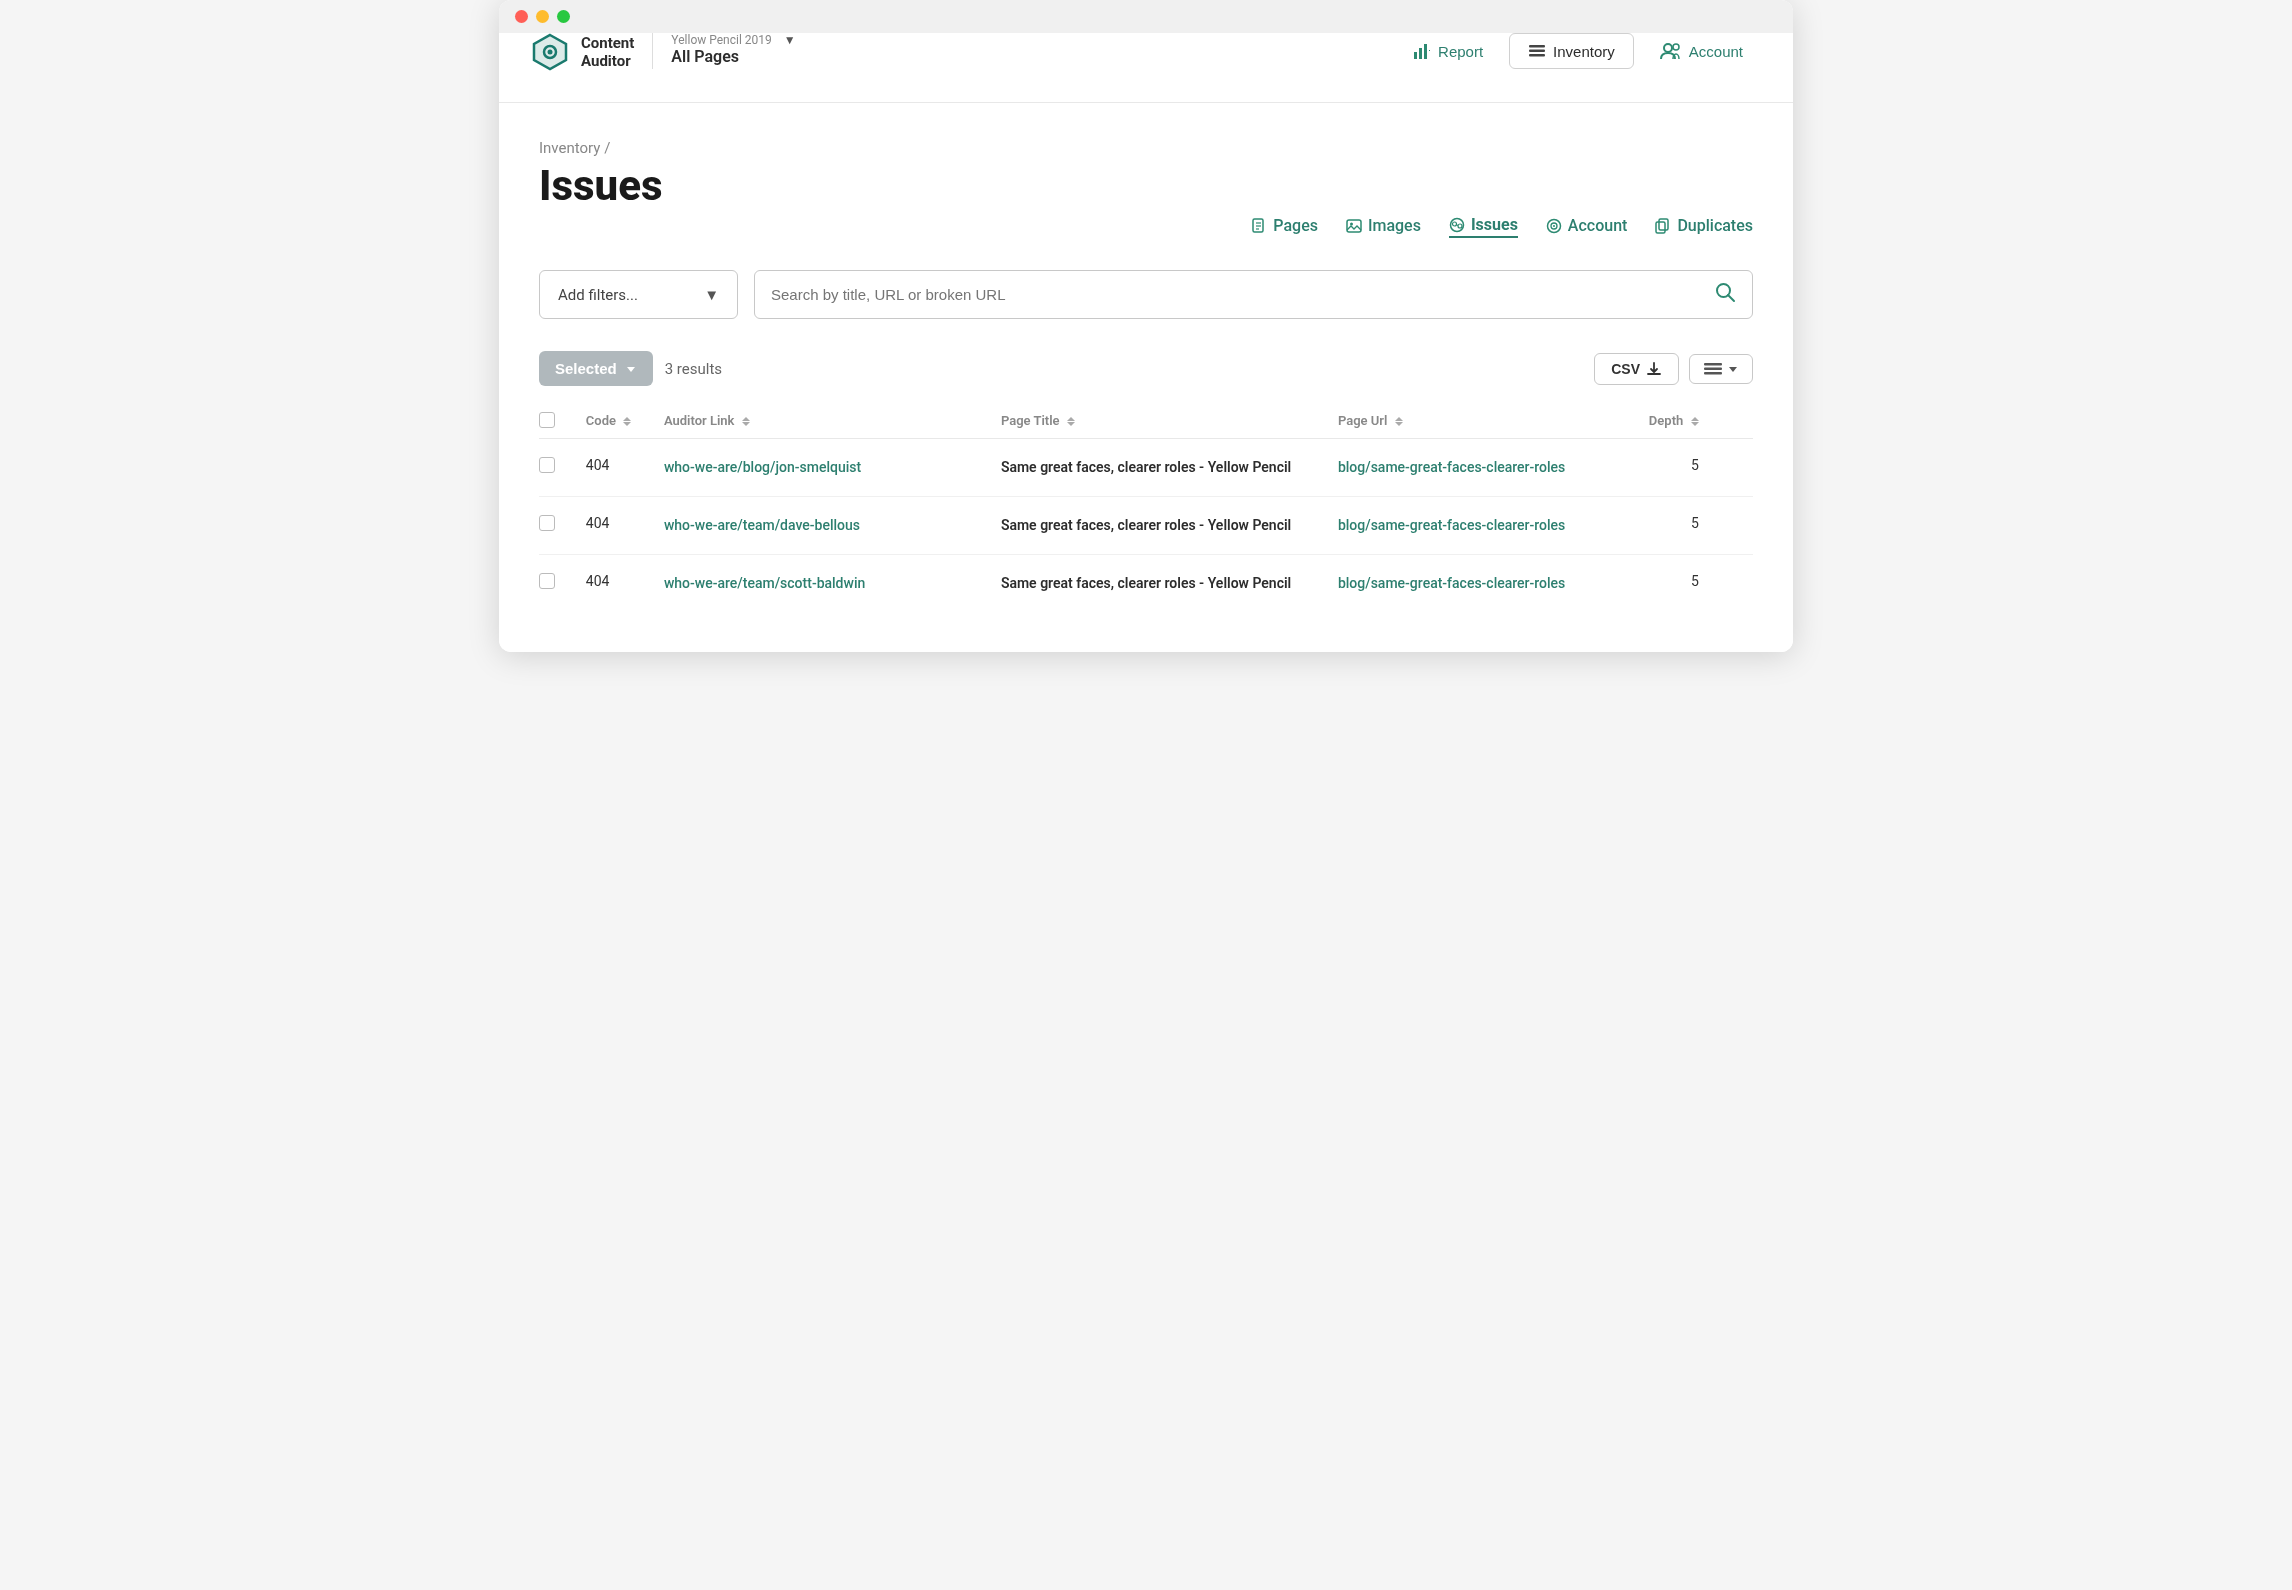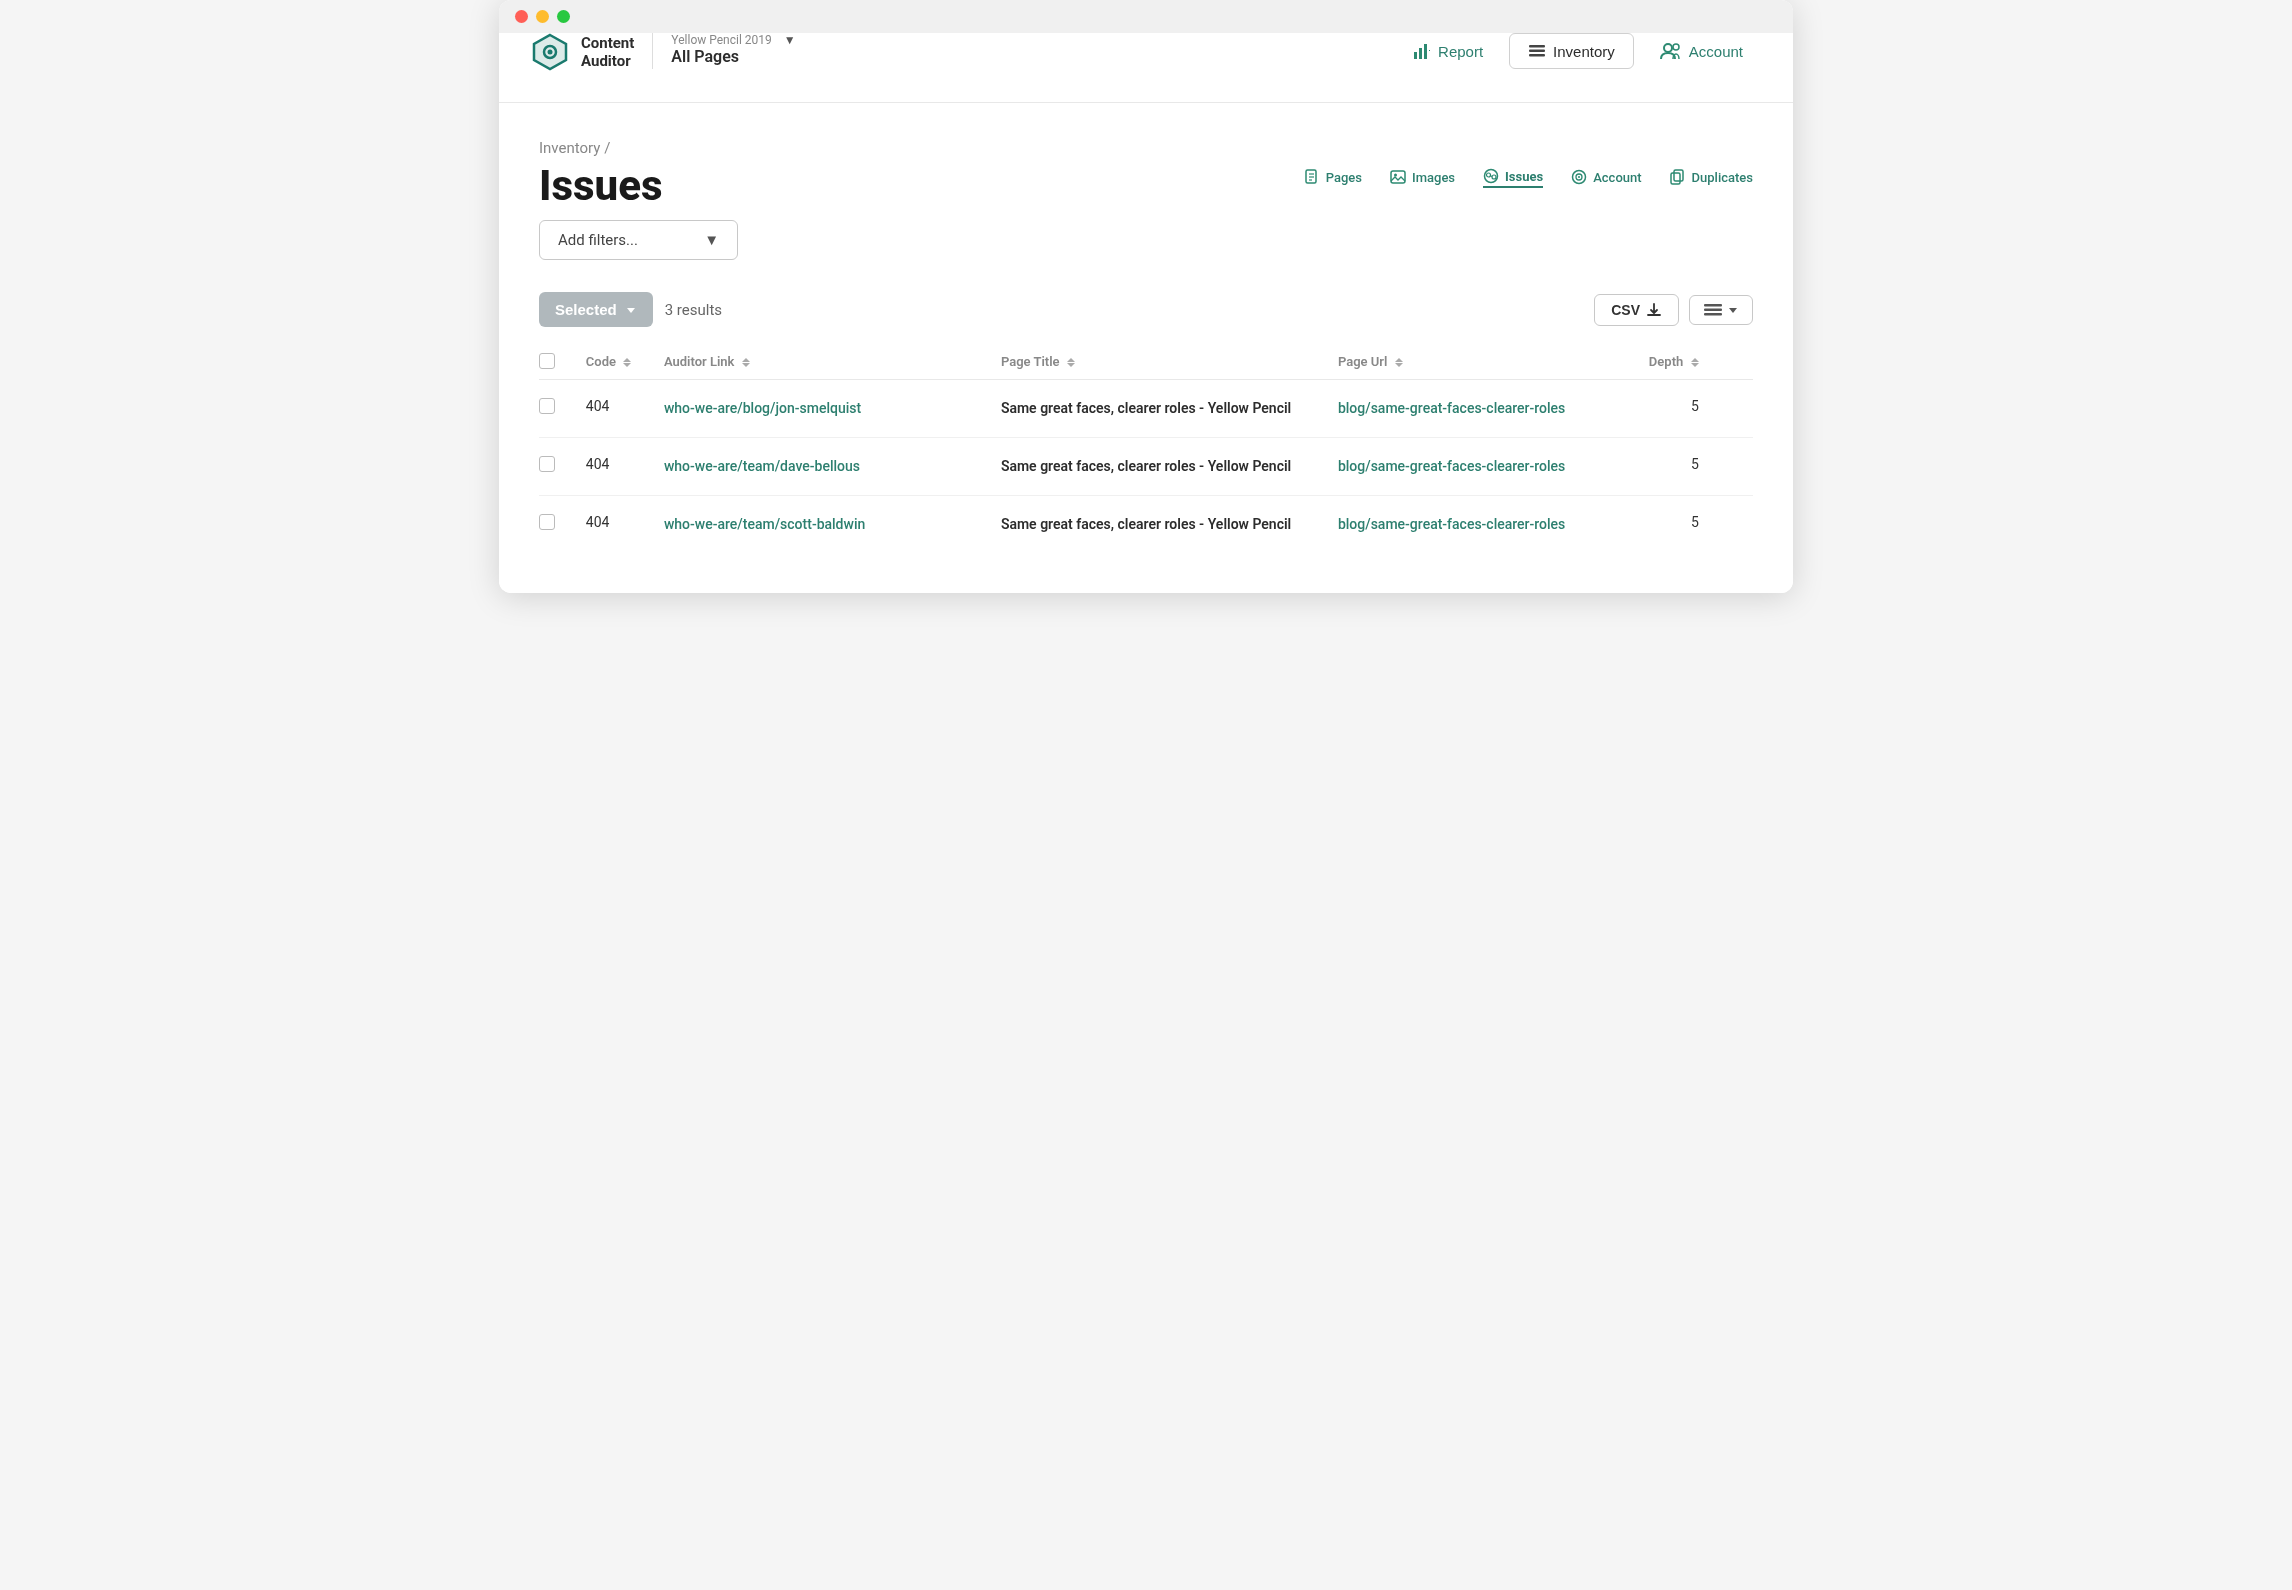--- a/index.html
+++ b/index.html
@@ -128,26 +128,27 @@
       align-items: center;
       justify-content: flex-end;
       gap: 28px;
       margin-top: -42px;
       margin-bottom: 32px;
     }
     .sub-nav-item {
       display: flex;
       align-items: center;
       gap: 6px;
-      font-size: 13px;
+      font-size: 16px;
       color: #2d7f6f;
       cursor: pointer;
       font-weight: 500;
       text-decoration: none;
       padding-bottom: 2px;
+      margin-top: 47px;
     }
     .sub-nav-item.active {
       border-bottom: 2px solid #2d7f6f;
       font-weight: 700;
     }
 
     
     .filter-row {
       display: flex;
       gap: 16px;
@@ -444,20 +445,29 @@
           <rect x="1" y="4" width="9" height="11" rx="1.5" fill="none" stroke="#2d8a72" stroke-width="1.5"></rect>
         </svg>
         <span>Duplicates</span>
       </a>
     </div>
 
     <div class="filter-row">
       <div class="filter-dropdown">
         <span>Add filters...</span>
         <span class="arrow">▼</span>
+      </div>
+      <div class="search-box">
+        <input class="search-input" type="text" placeholder="Search by title, URL or broken URL" style="">
+        <button class="search-icon-btn">
+          <svg width="22" height="22" viewBox="0 0 22 22">
+            <circle cx="9.5" cy="9.5" r="6.5" fill="none" stroke="#2d8a72" stroke-width="2"></circle>
+            <line x1="14" y1="14" x2="20" y2="20" stroke="#2d8a72" stroke-width="2" stroke-linecap="round"></line>
+          </svg>
+        </button>
       </div>
     </div>
 
     <div class="table-controls">
       <button class="selected-btn">
         <span>Selected</span>
         <svg width="12" height="12" viewBox="0 0 12 12">
           <polygon points="2,4 10,4 6,9" fill="#fff"></polygon>
         </svg>
       </button>

